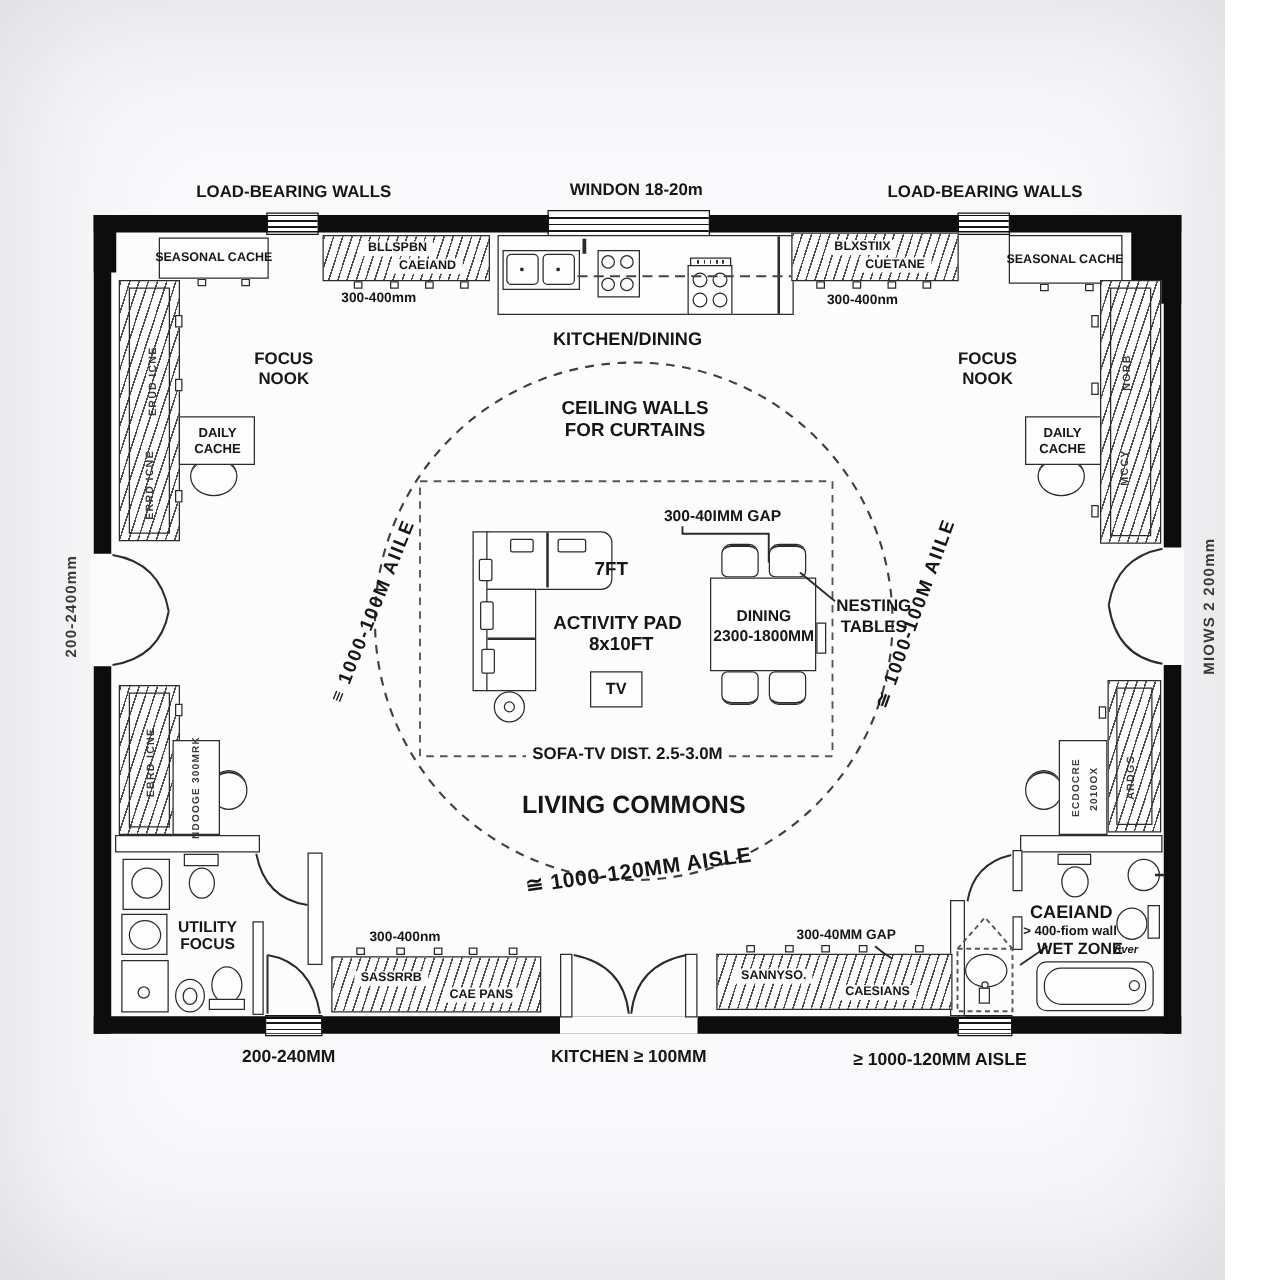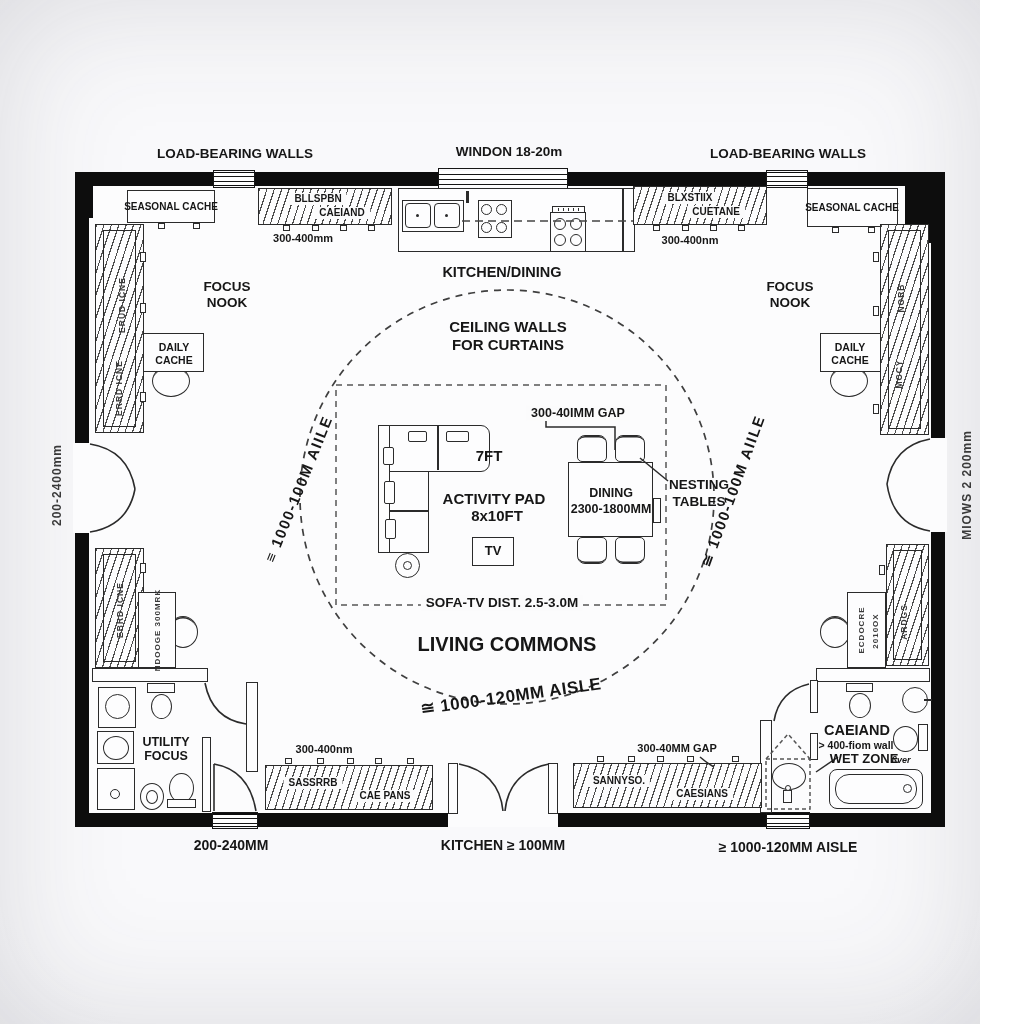--- a/index.html
+++ b/index.html
@@ -227,21 +227,21 @@
     </g>
   </svg>
 
   <div class="lbl" style="left:235px;top:154px;font-size:13.5px">LOAD-BEARING WALLS</div>
   <div class="lbl" style="left:509px;top:152px;font-size:13.5px">WINDON 18-20m</div>
   <div class="lbl" style="left:788px;top:154px;font-size:13.5px">LOAD-BEARING WALLS</div>
   <div class="vtx" style="left:57px;top:485px;font-size:12px">200-2400mm</div>
   <div class="vtx" style="left:967px;top:485px;font-size:12px">MIOWS 2 200mm</div>
   <div class="lbl" style="left:231px;top:845px;font-size:14px">200-240MM</div>
   <div class="lbl" style="left:503px;top:845px;font-size:14px">KITCHEN ≥ 100MM</div>
-  <div class="lbl" style="left:788px;top:847px;font-size:14px">≥ 1000-120MM AISLE</div>
+  <div class="lbl" style="left:752px;top:847px;font-size:14px">≥ 1000-120MM AISLE</div>
 
   <div class="lbl" style="left:502px;top:273px;font-size:14.5px">KITCHEN/DINING</div>
   <div class="lbl" style="left:227px;top:287px;font-size:13.5px">FOCUS</div>
   <div class="lbl" style="left:227px;top:303px;font-size:13.5px">NOOK</div>
   <div class="lbl" style="left:790px;top:287px;font-size:13.5px">FOCUS</div>
   <div class="lbl" style="left:790px;top:303px;font-size:13.5px">NOOK</div>
   <div class="lbl" style="left:507px;top:644px;font-size:20px">LIVING COMMONS</div>
   <div class="lbl" style="left:166px;top:742px;font-size:12.5px">UTILITY</div>
   <div class="lbl" style="left:166px;top:756px;font-size:12.5px">FOCUS</div>
   <div class="lbl" style="left:857px;top:731px;font-size:14.5px">CAEIAND</div>

